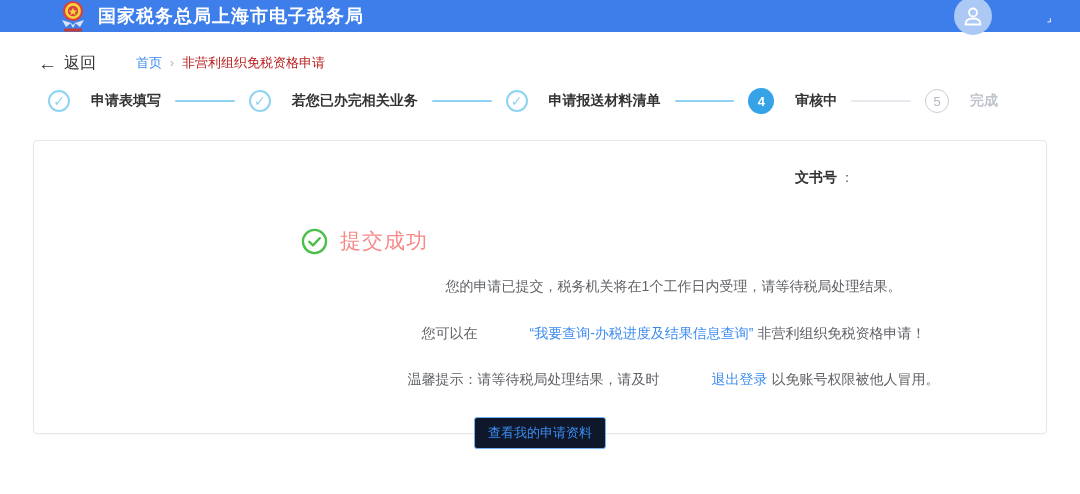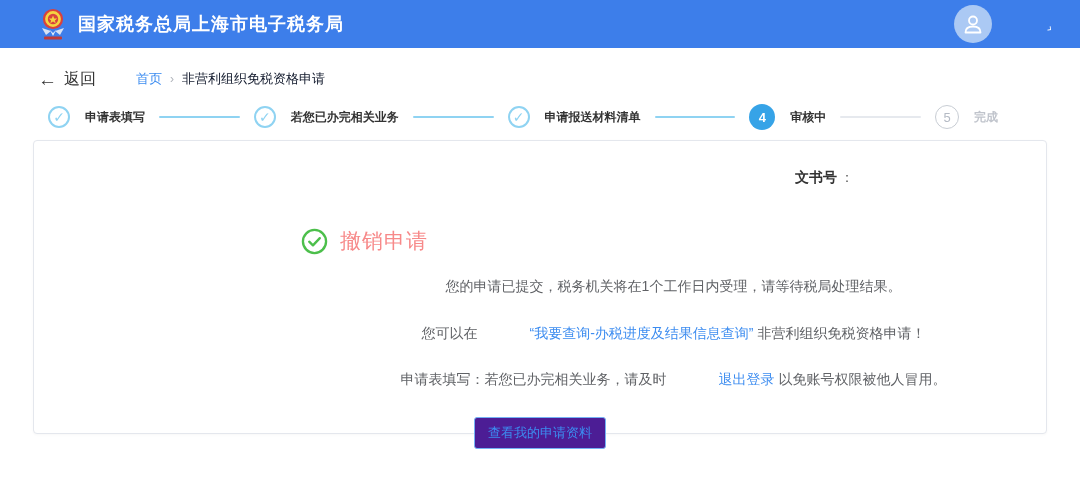--- a/index.html
+++ b/index.html
@@ -12,65 +12,65 @@
     --text-dark:#333333;
     --text-body:#606266;
     --muted:#c0c4cc;
     --border-gray:#e4e7ed;
   }
   *{margin:0;padding:0;box-sizing:border-box;}
   html,body{width:1080px;height:494px;overflow:hidden;}
   body{font-family:"Liberation Sans","DejaVu Sans",sans-serif;background:#ffffff;position:relative;}
 
   
-  .header{height:48px;background:var(--header-blue);display:flex;align-items:center;padding:0 24px 0 38px;}
+  .header{height:32px;background:var(--header-blue);display:flex;align-items:center;padding:0 24px 0 58px;}
   .logo{width:30px;height:32px;margin-right:10px;flex:0 0 auto;}
   .header-title{color:#ffffff;font-size:18px;font-weight:bold;letter-spacing:1px;}
   .header-right{margin-left:auto;display:flex;align-items:center;}
   .avatar{width:38px;height:38px;border-radius:50%;background:#abc9f4;display:flex;align-items:center;justify-content:center;cursor:pointer;}
   .caret{width:10px;height:10px;margin-left:54px;color:#ffffff;font-size:11px;transform:rotate(-8deg);cursor:pointer;}
 
   
   .crumb-row{display:flex;align-items:center;padding:18px 0 0 38px;height:44px;}
   .back{display:flex;align-items:center;color:#333;font-size:16px;cursor:pointer;}
   .back-arrow{font-size:19px;margin-right:7px;line-height:1;}
   .breadcrumb{display:flex;align-items:center;margin-left:40px;font-size:13px;}
   .crumb-home{color:var(--accent-blue);cursor:pointer;text-decoration:none;}
   .crumb-sep{color:#b0b4bb;margin:0 8px;font-size:12px;}
-  .crumb-current{color:#0f172a;}
+  .crumb-current{color:#b91c1c;}
 
   
   .steps{display:flex;align-items:center;padding:0 82px 0 48px;margin-top:12px;}
   .step{display:flex;align-items:center;flex:0 0 auto;}
   .step-circle{width:24px;height:24px;border-radius:50%;display:flex;align-items:center;justify-content:center;font-size:14px;flex:0 0 auto;}
   .step.done .step-circle{border:2px solid var(--step-blue);color:var(--step-blue);width:22px;height:22px;font-weight:bold;}
   .step.current .step-circle{background:var(--step-current);color:#fff;font-size:13px;font-weight:bold;width:26px;height:26px;}
   .step.pending .step-circle{border:1px solid #c8cdd4;color:#b4bac4;font-size:13px;}
-  .step-label{margin-left:15px;font-size:12px;color:var(--text-dark);font-weight:bold;white-space:nowrap;}
+  .step-label{margin-left:21px;font-size:14px;color:var(--text-dark);font-weight:bold;white-space:nowrap;}
   .step.pending .step-label{color:var(--muted);font-weight:bold;}
   .sline{flex:1 1 auto;height:2px;background:var(--step-blue);margin:0 14px;border-radius:1px;}
   .sline.pending{background:#e6e9ee;}
 
   
   .card{position:absolute;left:33px;right:33px;top:140px;height:294px;background:#fff;border:1px solid var(--border-gray);border-radius:4px;box-shadow:0 1px 3px rgba(0,0,0,0.03);}
   .docno-row{text-align:right;padding:28px 186px 0 0;font-size:14px;color:var(--text-dark);font-weight:bold;}
   .docno-colon{color:#666;font-weight:normal;margin-left:3px;}
   .docno-value{font-weight:normal;color:#333;margin-left:6px;}
 
   .result{margin:40px 0 0 267px;}
   .result-head{display:flex;align-items:center;}
   .check-icon{width:27px;height:27px;flex:0 0 auto;}
   .result-title{font-size:21px;color:var(--title-pink);margin-left:12px;letter-spacing:1px;}
   .result-lines{margin-top:22px;font-size:14px;color:var(--text-body);}
   .result-line{margin-bottom:27px;line-height:1.4;text-align:center;}
   .inline-link{color:var(--accent-blue);cursor:pointer;text-decoration:none;margin-left:48px;}
 
   
   .btn-row{display:flex;justify-content:center;gap:14px;margin-top:8px;}
-  .btn{background:#4c1d95;border:1px solid #74b2f5;color:var(--accent-blue);font-size:13px;padding:6px 13px;border-radius:3px;cursor:pointer;font-family:inherit;}
+  .btn{background:#0f172a;border:1px solid #74b2f5;color:var(--accent-blue);font-size:13px;padding:6px 13px;border-radius:3px;cursor:pointer;font-family:inherit;}
 </style>
 </head>
 <body>
 
 <div class="header">
   <svg class="logo" viewBox="0 0 30 32">
     <circle cx="15" cy="11" r="9" fill="#f5d341" stroke="#d9413d" stroke-width="2.2"></circle>
     <circle cx="15" cy="11" r="5.2" fill="#d9413d"></circle>
     <path d="M15 7.5 L16.2 10.4 L19.2 10.5 L16.9 12.4 L17.7 15.3 L15 13.6 L12.3 15.3 L13.1 12.4 L10.8 10.5 L13.8 10.4 Z" fill="#f5d341"></path>
     <path d="M4 20 L13 23 L8 27 Z" fill="#e8edf5" opacity="0.9"></path>
@@ -133,30 +133,30 @@
   <div class="docno-row">
     <span>文书号</span><span class="docno-colon">：</span><span class="docno-value"></span>
   </div>
 
   <div class="result">
     <div class="result-head">
       <svg class="check-icon" viewBox="0 0 28 28">
         <circle cx="14" cy="14" r="12" fill="none" stroke="#4cbf4b" stroke-width="2.4"></circle>
         <path d="M8.5 14.2 L12.4 18 L19.5 10.5" fill="none" stroke="#4cbf4b" stroke-width="2.4" stroke-linecap="round" stroke-linejoin="round"></path>
       </svg>
-      <span class="result-title">撤销申请</span>
+      <span class="result-title">提交成功</span>
     </div>
 
     <div class="result-lines">
       <div class="result-line">您的申请已提交，税务机关将在1个工作日内受理，请等待税局处理结果。</div>
       <div class="result-line">
         <span>您可以在 </span><a class="inline-link">“我要查询-办税进度及结果信息查询”</a><span> 非营利组织免税资格申请！</span>
       </div>
       <div class="result-line">
-        <span>申请表填写：若您已办完相关业务，请及时 </span><a class="inline-link">退出登录</a><span> 以免账号权限被他人冒用。</span>
+        <span>温馨提示：请等待税局处理结果，请及时 </span><a class="inline-link">退出登录</a><span> 以免账号权限被他人冒用。</span>
       </div>
     </div>
   </div>
 
   <div class="btn-row">
     <button class="btn">查看我的申请资料</button>
   </div>
 </div>
 
 </body></html>

